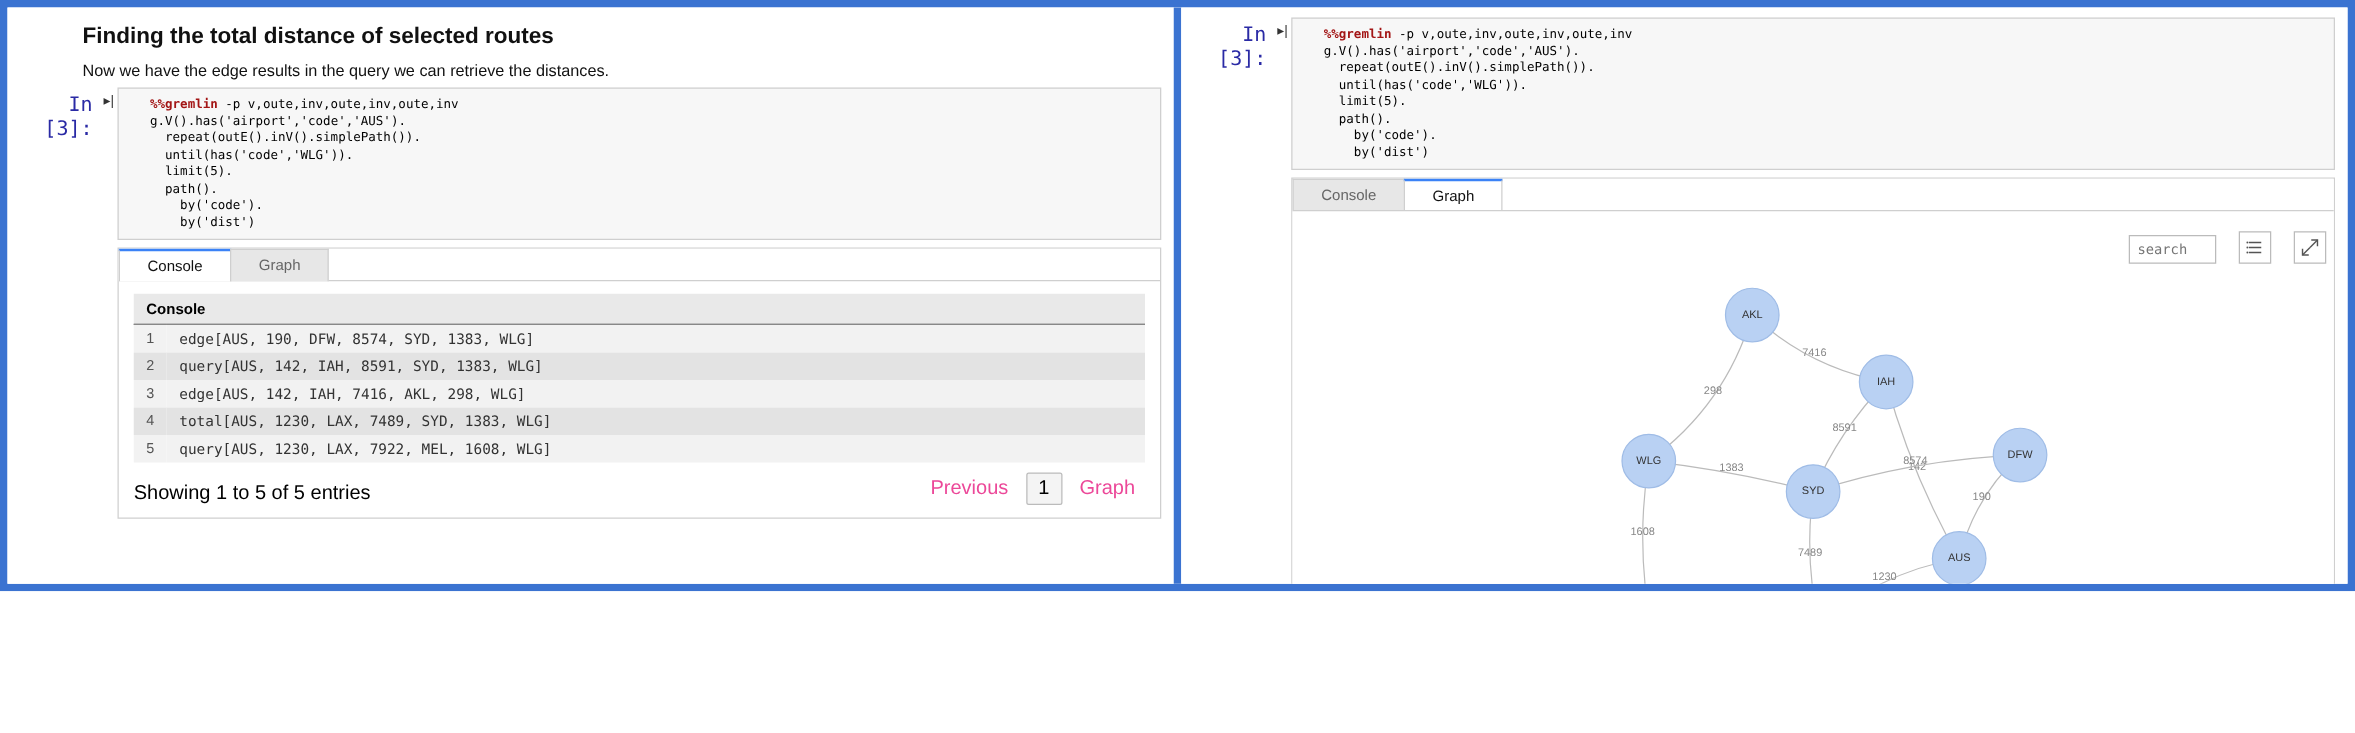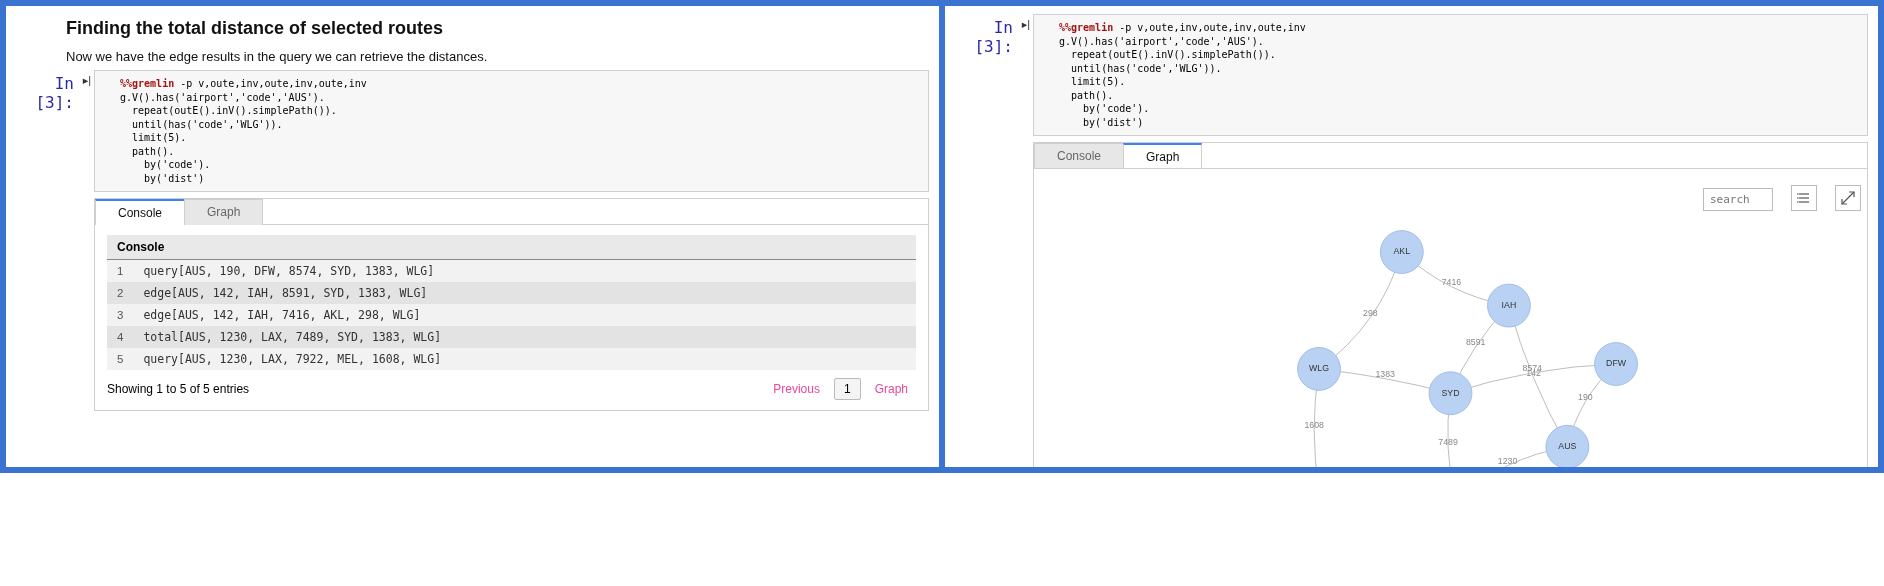--- a/index.html
+++ b/index.html
@@ -135,22 +135,22 @@
     font-family: "Menlo", "Consolas", monospace;
     font-size: 11.5px;
     color: #333;
   }
   table.console-table tbody tr:nth-child(odd) { background: #f2f2f2; }
   table.console-table tbody tr:nth-child(even) { background: #e3e3e3; }
   table.console-table tbody td.idx { width: 24px; text-align: right; color: #555; font-family: inherit;}
   .dt-footer {
     display: flex;
     justify-content: space-between;
-    align-items: center;
-    font-size: 12px;
+    align-items: flex-end;
+    font-size: 16px;
     margin-top: 8px;
   }
   .pager { display: flex; align-items: center; gap: 6px; }
   .pager .pg-btn {
     padding: 3px 8px;
     color: #ec4899;
     cursor: pointer;
   }
   .pager .pg-num {
     border: 1px solid #bbb;
@@ -248,25 +248,25 @@
       <div class="tab-content">
         <table class="console-table">
           <thead>
             <tr>
                 <th colspan="2">Console</th>
               </tr>
           </thead>
           <tbody id="left-rows">
               <tr>
                 <td class="idx">1</td>
-                <td>query[AUS, 190, DFW, 8574, SYD, 1383, WLG]</td>
+                <td>edge[AUS, 190, DFW, 8574, SYD, 1383, WLG]</td>
               </tr>
               <tr>
                 <td class="idx">2</td>
-                <td>edge[AUS, 142, IAH, 8591, SYD, 1383, WLG]</td>
+                <td>query[AUS, 142, IAH, 8591, SYD, 1383, WLG]</td>
               </tr>
               <tr>
                 <td class="idx">3</td>
                 <td>edge[AUS, 142, IAH, 7416, AKL, 298, WLG]</td>
               </tr>
               <tr>
                 <td class="idx">4</td>
                 <td>total[AUS, 1230, LAX, 7489, SYD, 1383, WLG]</td>
               </tr>
               <tr>

